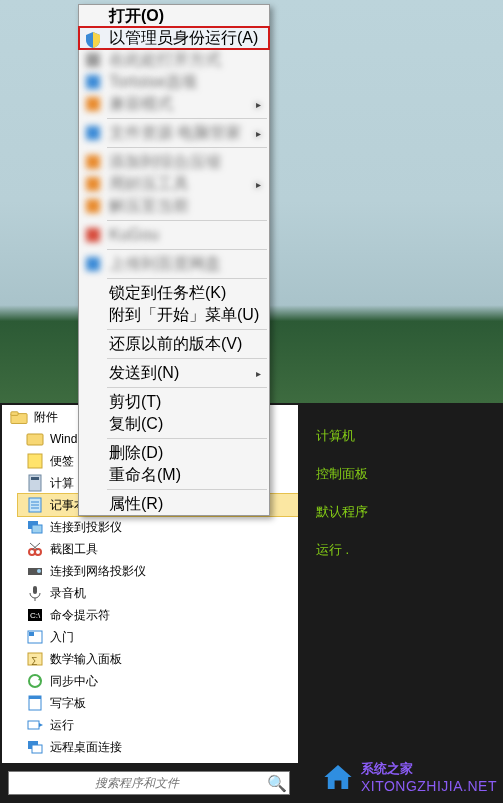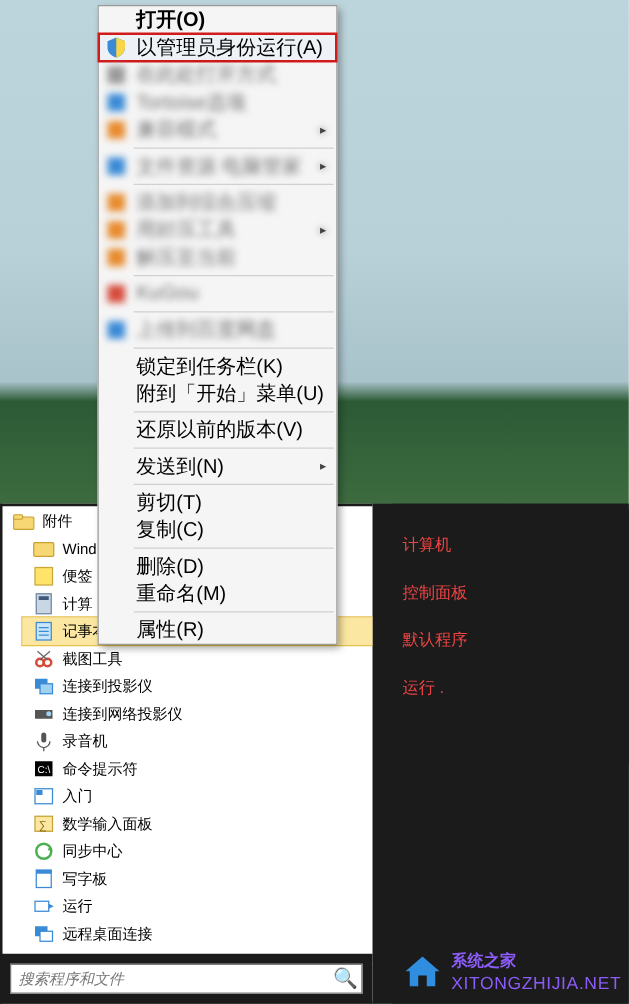--- a/index.html
+++ b/index.html
@@ -15,21 +15,20 @@
 
 
 .start-panel {
   position: absolute;
   left: 0;
   bottom: 0;
   width: 503px;
   height: 400px;
   display: flex;
   background: #1b1b1b;
-  gap: 16px;
 }
 
 .start-left {
   width: 298px;
   background: #ffffff;
   display: flex;
   flex-direction: column;
   border: 2px solid #1b1b1b;
   border-right: none;
 }
@@ -95,32 +94,33 @@
 }
 .search-box input {
   flex: 1;
   border: none;
   outline: none;
   font-style: italic;
   font-size: 12px;
   color: #7a7a7a;
   padding: 0 6px;
   background: transparent;
+  text-align: center;
 }
 .search-box .mag { width: 24px; text-align: center; color: #2a6fb5; }
 
 .start-right {
   flex: 1;
   background: #1b1b1b;
   padding-top: 14px;
 }
 .right-item {
-  color: #ef4444;
+  color: #84cc16;
   font-size: 13px;
-  padding: 10px 8px;
+  padding: 10px 18px;
   cursor: pointer;
 }
 
 
 .context-menu {
   position: absolute;
   left: 78px;
   top: 4px;
   width: 192px;
   background: #f5f5f5;
@@ -140,20 +140,21 @@
   position: absolute;
   left: 5px;
   width: 18px; height: 18px;
   display: flex; align-items: center; justify-content: center;
 }
 .cm-item.bold { font-weight: 700; }
 .cm-item.highlighted {
   outline: 2px solid #d11a1a;
   outline-offset: -1px;
   background: #eef2f7;
+  align-items: flex-end;
 }
 .cm-item.blurred {
   color: transparent;
   text-shadow: 0 0 6px rgba(0,0,0,.55);
 }
 .cm-item.blurred .cm-icon { filter: blur(3px); }
 .cm-sep {
   height: 1px;
   margin: 3px 2px 3px 28px;
   background: #d0d0d0;
@@ -241,36 +242,36 @@
               <line x1="5" y1="6" x2="13" y2="6" stroke="#3a8ad6"></line>
               <line x1="5" y1="9" x2="13" y2="9" stroke="#3a8ad6"></line>
               <line x1="5" y1="12" x2="13" y2="12" stroke="#3a8ad6"></line>
             </svg>
           </span>
         <span>记事本</span>
       </div>
       <div class="program-item">
         <span class="icon">
             <svg viewBox="0 0 18 18">
+              <rect x="2" y="3" width="10" height="8" class="blue-sq"></rect>
+              <rect x="6" y="7" width="10" height="8" fill="#9fd1f0" stroke="#3a8ad6"></rect>
+            </svg>
+          </span>
+        <span>连接到投影仪</span>
+      </div>
+      <div class="program-item">
+        <span class="icon">
+            <svg viewBox="0 0 18 18">
               <circle cx="6" cy="12" r="3" fill="none" stroke="#d64a3a" stroke-width="2"></circle>
               <circle cx="12" cy="12" r="3" fill="none" stroke="#d64a3a" stroke-width="2"></circle>
               <line x1="4" y1="3" x2="12" y2="10" stroke="#666"></line>
               <line x1="14" y1="3" x2="6" y2="10" stroke="#666"></line>
             </svg>
           </span>
         <span>截图工具</span>
-      </div>
-      <div class="program-item">
-        <span class="icon">
-            <svg viewBox="0 0 18 18">
-              <rect x="2" y="3" width="10" height="8" class="blue-sq"></rect>
-              <rect x="6" y="7" width="10" height="8" fill="#9fd1f0" stroke="#3a8ad6"></rect>
-            </svg>
-          </span>
-        <span>连接到投影仪</span>
       </div>
       <div class="program-item">
         <span class="icon">
             <svg viewBox="0 0 18 18">
               <rect x="2" y="6" width="14" height="7" fill="#555"></rect>
               <circle cx="13" cy="9" r="2" fill="#9fd1f0"></circle>
             </svg>
           </span>
         <span>连接到网络投影仪</span>
       </div>

